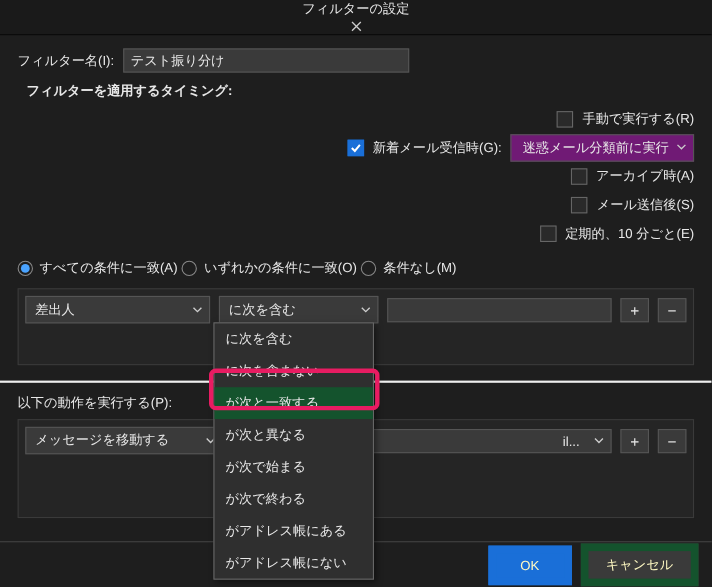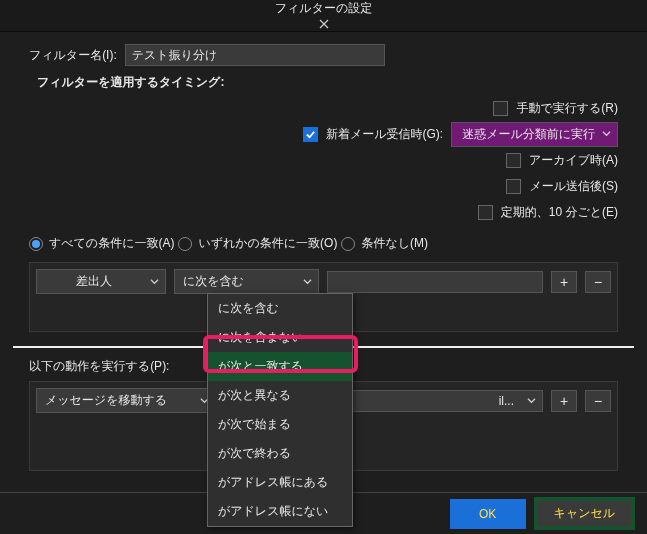--- a/index.html
+++ b/index.html
@@ -27,21 +27,21 @@
     width: 36px;
     height: 32px;
     display: flex;
     align-items: center;
     justify-content: center;
     color: #ccc;
     cursor: pointer;
   }
   .close-btn svg { width: 10px; height: 10px; }
   .content {
-    padding: 12px 29px;
+    padding: 12px 16px;
   }
   .row {
     display: flex;
     align-items: center;
     margin-bottom: 8px;
     gap: 8px;
   }
   .label { white-space: nowrap; }
   .text-input {
     background: #3a3a3a;
@@ -133,21 +133,21 @@
   .dropdown {
     background: #3a3a3a;
     border: 1px solid #555;
     color: #e8e8e8;
     padding: 3px 22px 3px 8px;
     font-size: 12px;
     position: relative;
     cursor: pointer;
   }
   .dropdown .chev { position: absolute; right: 6px; top: 50%; transform: translateY(-50%); }
-  .dd-sender { width: 130px; text-align: center; }
+  .dd-sender { width: 168px; }
   .dd-op { width: 145px; }
   .val-input {
     background: #3a3a3a;
     border: 1px solid #555;
     flex: 1;
     height: 22px;
   }
   .sq-btn {
     width: 26px; height: 22px;
     background: #3a3a3a;
@@ -204,22 +204,22 @@
     align-items: center;
     justify-content: flex-end;
     gap: 8px;
     padding: 0 12px;
     background: #1e1e1e;
   }
   .btn {
     min-width: 76px;
     padding: 4px 16px;
     background: #3a3a3a;
-    border: 4px solid #14532d;
-    color: #fde047;
+    border: 7px solid #14532d;
+    color: #fef9c3;
     cursor: pointer;
     text-align: center;
   }
   .btn.primary {
     background: #1a6fd8;
     border-color: #1a6fd8;
   }
 </style>
 </head>
 <body>

